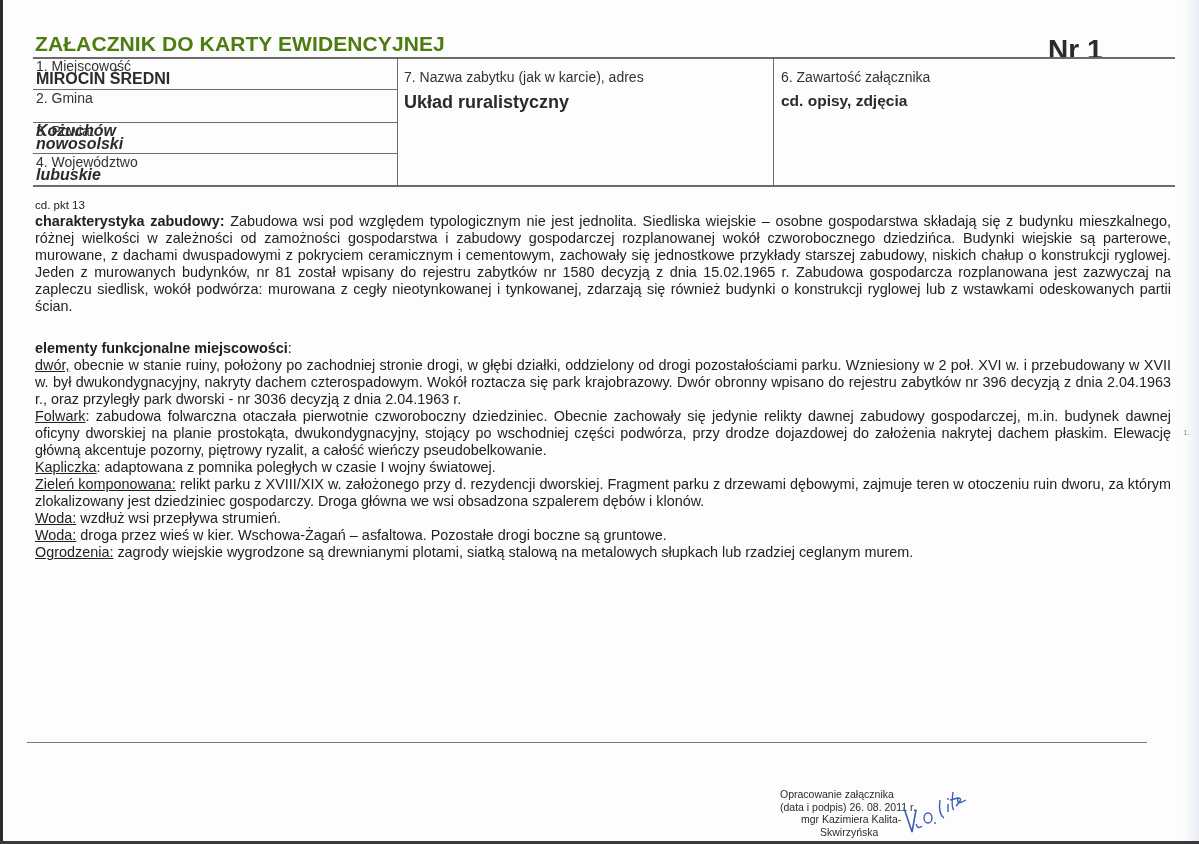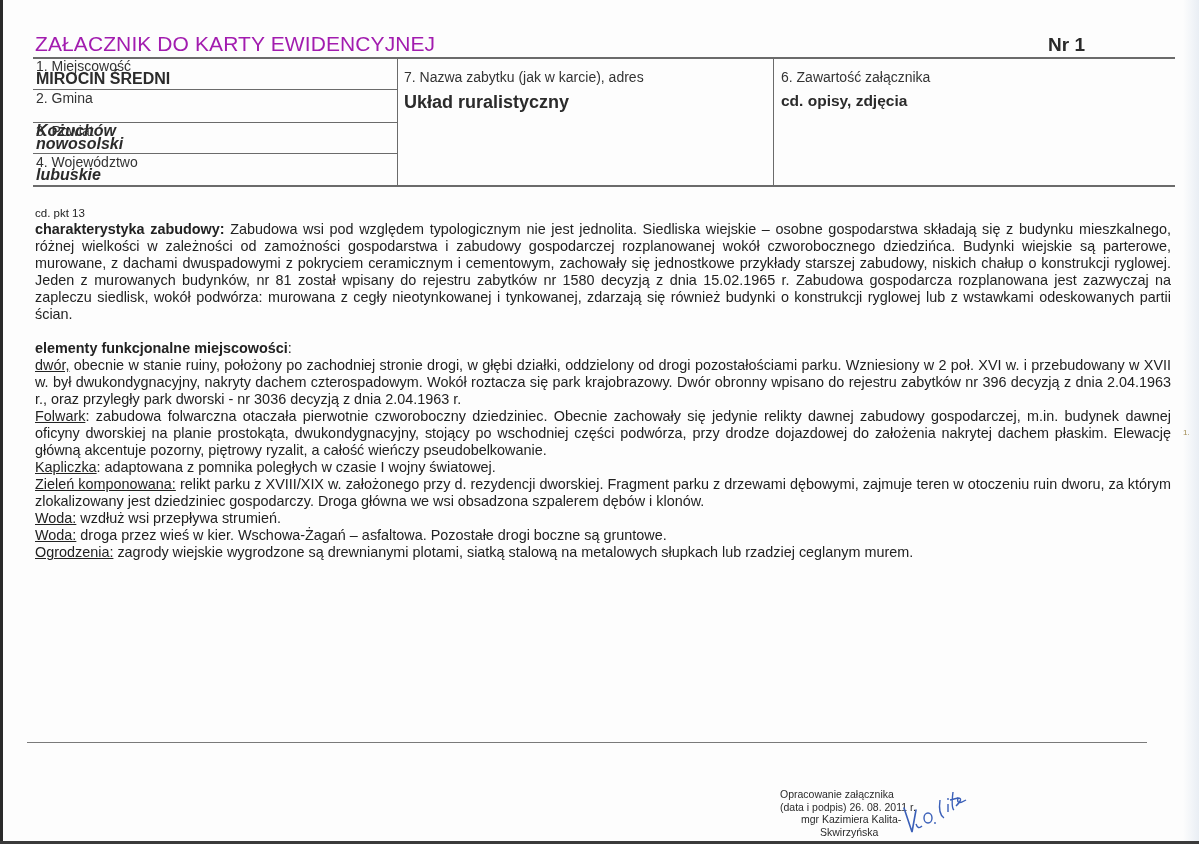--- a/index.html
+++ b/index.html
@@ -7,22 +7,22 @@
     width: 1199px; height: 844px; overflow: hidden;
     background: #fdfdfd;
     font-family: "Liberation Sans", sans-serif;
     color: #1c1c1c;
     position: relative;
   }
   .page-edge-left { position: absolute; left: 0; top: 0; width: 3px; height: 844px; background: #2a2a2a; }
   .page-edge-bottom { position: absolute; left: 0; bottom: 0; width: 1199px; height: 3px; background: #3a3a3a; }
   .page-edge-right { position: absolute; right: 0; top: 0; width: 16px; height: 844px; background: linear-gradient(to right, #fdfdfd, #e9eef4); }
 
-  .title { position: absolute; left: 35px; top: 32px; font-size: 21px; font-weight: normal; color: #a21caf; letter-spacing: 0.1px; }
-  .nr { position: absolute; left: 1048px; top: 34px; font-size: 19px; font-weight: bold; color: #2b2b2b; }
+  .title { position: absolute; left: 35px; top: 32px; font-size: 21px; font-weight: bold; color: #4d7c0f; letter-spacing: 0.1px; }
+  .nr { position: absolute; left: 1048px; top: 34px; font-size: 28px; font-weight: bold; color: #2b2b2b; }
 
   .rule { position: absolute; background: #6b6b6b; height: 1px; }
   .vrule { position: absolute; background: #6b6b6b; width: 1px; }
 
   .field-label { position: absolute; font-size: 14px; color: #333; }
   .field-value { position: absolute; font-size: 16px; font-weight: bold; color: #2b2b2b; }
   .italic { font-style: italic; }
 
   .body-text { position: absolute; left: 35px; width: 1136px; font-size: 14.4px; line-height: 17px; text-align: justify; color: #222; }
   .body-text p { margin: 0; }
@@ -66,21 +66,21 @@
 
 <div class="field-label" style="left:36px; top:154px;">4. Województwo</div>
 <div class="field-value italic" style="left:36px; top:166px;">lubuskie</div>
 
 <div class="field-label" style="left:404px; top:69px;">7. Nazwa zabytku (jak w karcie), adres</div>
 <div class="field-value" style="left:404px; top:92px; font-size:18px;">Układ ruralistyczny</div>
 
 <div class="field-label" style="left:781px; top:69px;">6. Zawartość  załącznika</div>
 <div class="field-value" style="left:781px; top:92px; font-size:15.5px;">cd. opisy, zdjęcia</div>
 
-<div class="body-text" style="top:206px;">
+<div class="body-text" style="top:198px;">
   <p class="small" style="line-height:15px;">cd. pkt 13</p>
   <p>
     <span class="bold">charakterystyka zabudowy:</span><span> Zabudowa wsi pod względem typologicznym nie jest jednolita. Siedliska wiejskie – osobne gospodarstwa składają się z budynku mieszkalnego, różnej wielkości w zależności od zamożności gospodarstwa i zabudowy gospodarczej rozplanowanej wokół czworobocznego dziedzińca. Budynki wiejskie są parterowe, murowane, z dachami dwuspadowymi z pokryciem ceramicznym i cementowym, zachowały się jednostkowe przykłady starszej zabudowy, niskich chałup o konstrukcji ryglowej. Jeden z murowanych budynków, nr 81 został wpisany do rejestru zabytków nr 1580 decyzją z dnia 15.02.1965 r. Zabudowa gospodarcza rozplanowana jest zazwyczaj na zapleczu siedlisk, wokół podwórza: murowana z cegły nieotynkowanej i tynkowanej, zdarzają się również budynki o konstrukcji ryglowej lub z wstawkami odeskowanych partii ścian.</span>
   </p>
 </div>
 
 <div class="body-text" style="top:340px;">
   <p>
     <span class="bold">elementy funkcjonalne miejscowości</span><span>:</span>
   </p>

